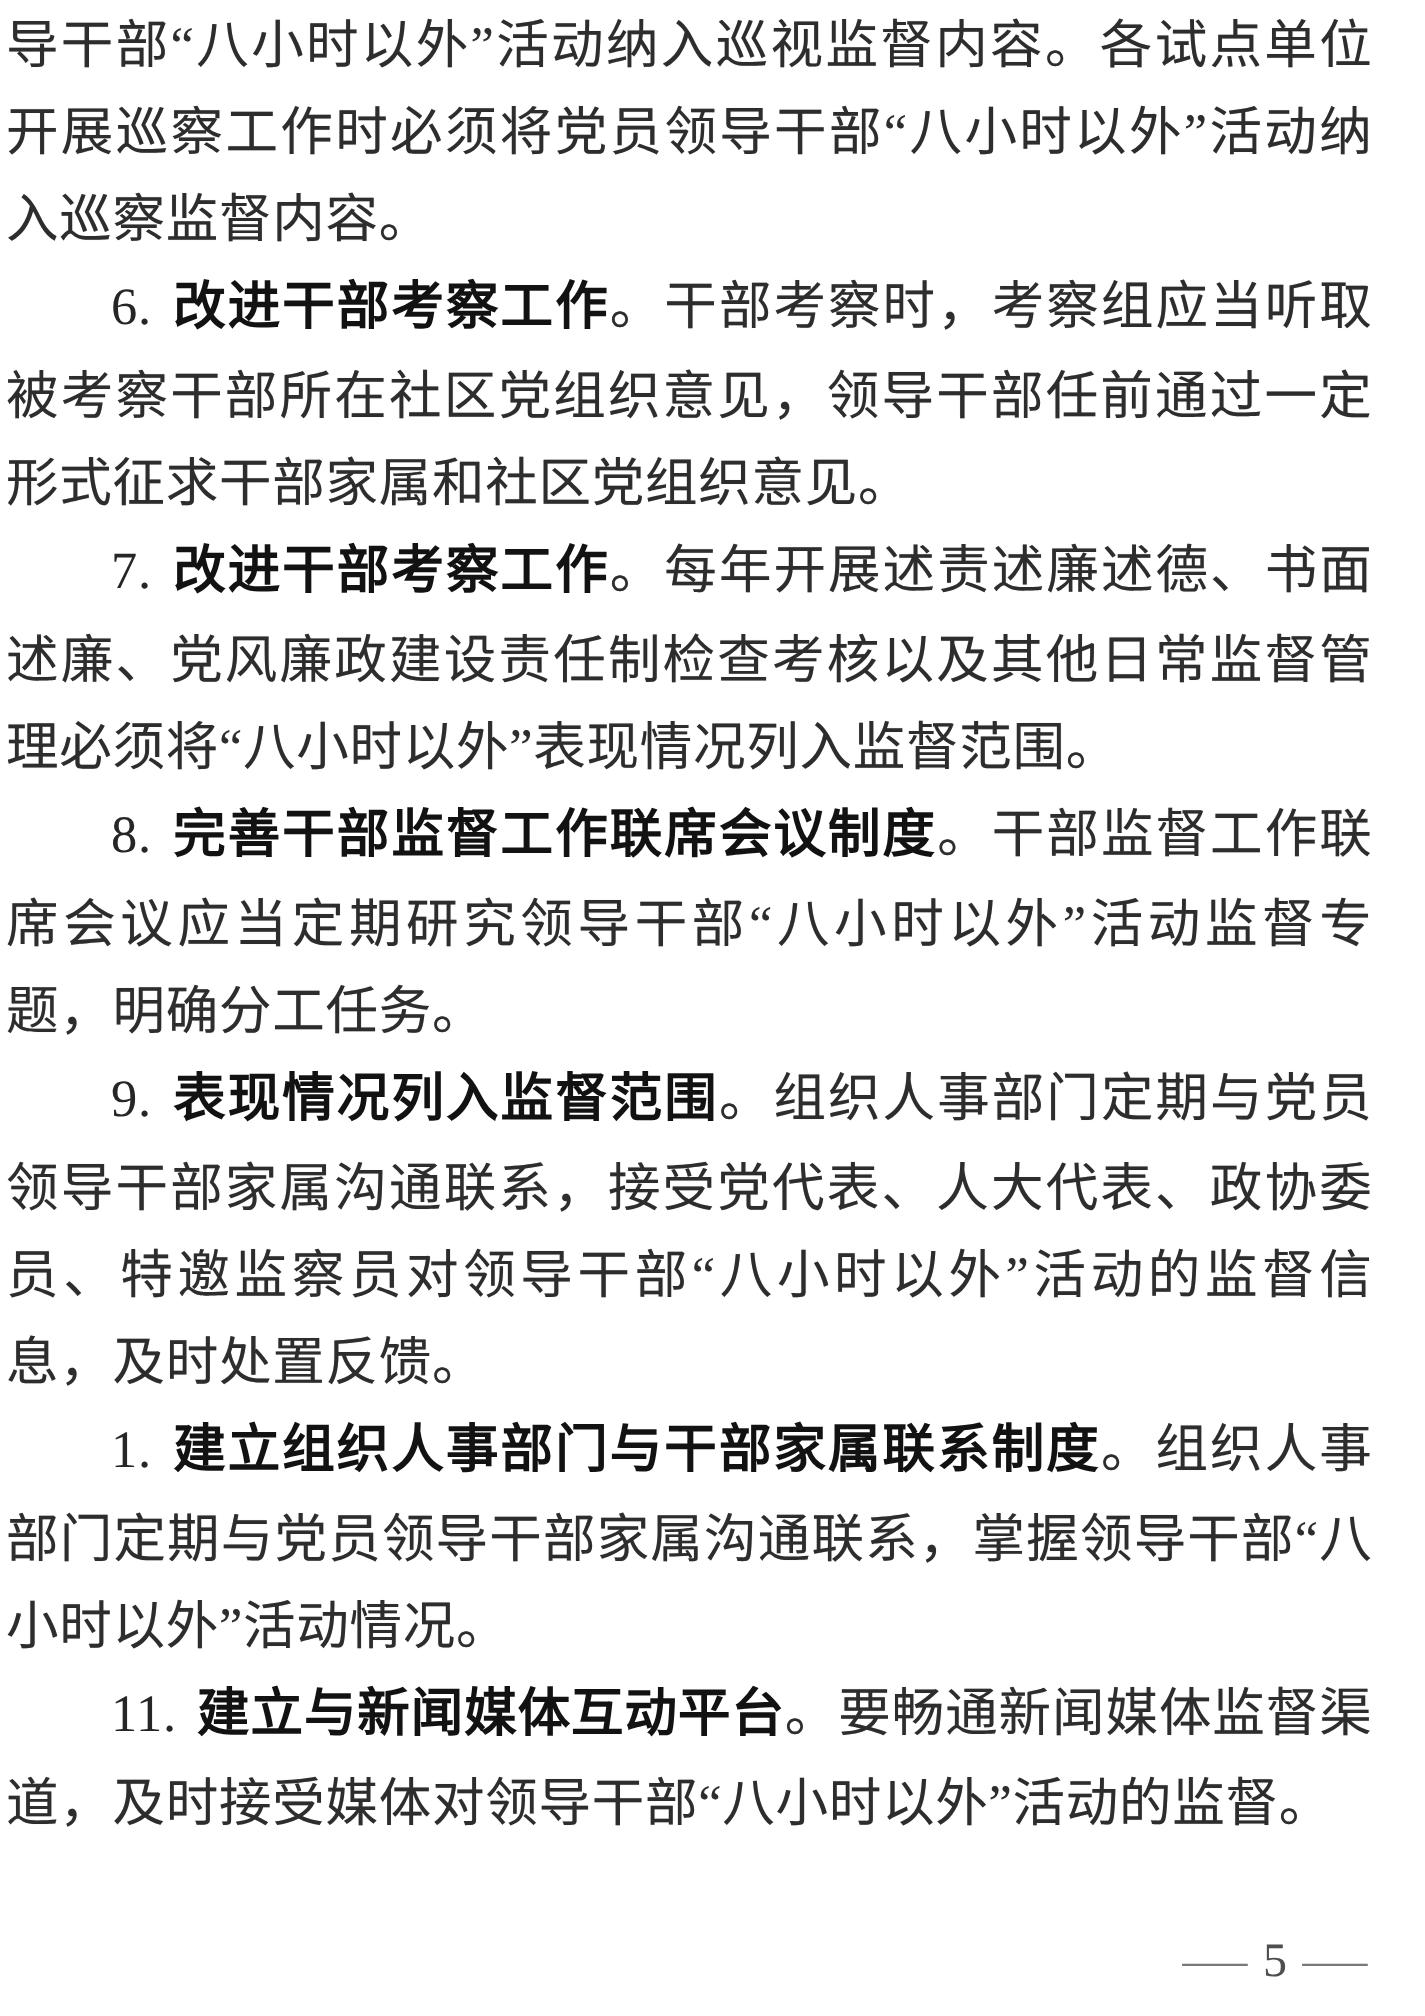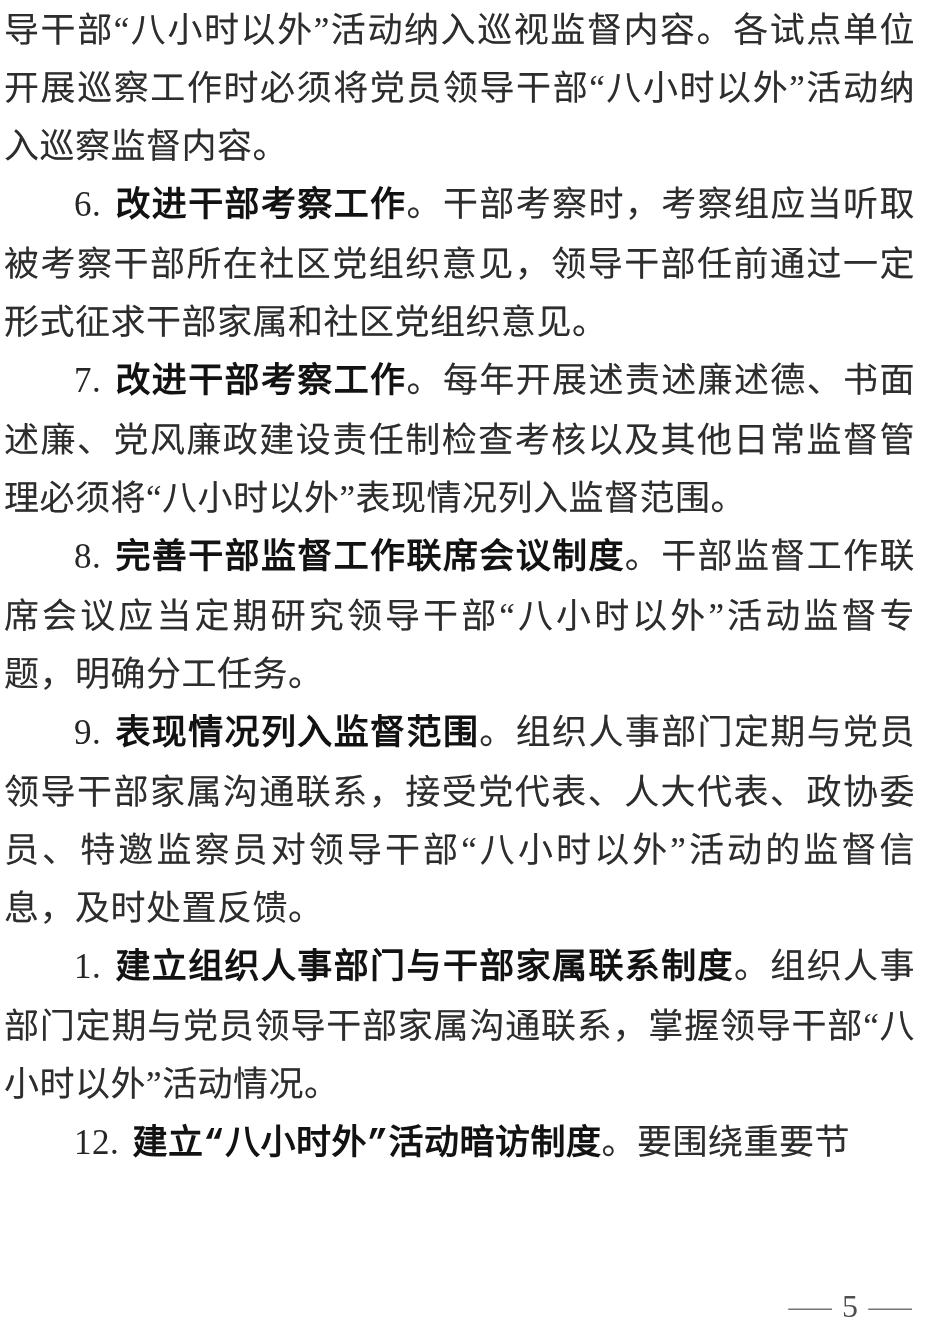--- a/index.html
+++ b/index.html
@@ -82,20 +82,20 @@
     <p class="para numbered"><span class="num">6.</span><span class="head">改进干部考察工作</span><span class="body-text">。干部考察时，考察组应当听取被考察干部所在社区党组织意见，领导干部任前通过一定形式征求干部家属和社区党组织意见。</span></p>
 
     <p class="para numbered"><span class="num">7.</span><span class="head">改进干部考察工作</span><span class="body-text">。每年开展述责述廉述德、书面述廉、党风廉政建设责任制检查考核以及其他日常监督管理必须将“八小时以外”表现情况列入监督范围。</span></p>
 
     <p class="para numbered"><span class="num">8.</span><span class="head">完善干部监督工作联席会议制度</span><span class="body-text">。干部监督工作联席会议应当定期研究领导干部“八小时以外”活动监督专题，明确分工任务。</span></p>
 
     <p class="para numbered"><span class="num">9.</span><span class="head">表现情况列入监督范围</span><span class="body-text">。组织人事部门定期与党员领导干部家属沟通联系，接受党代表、人大代表、政协委员、特邀监察员对领导干部“八小时以外”活动的监督信息，及时处置反馈。</span></p>
 
     <p class="para numbered"><span class="num">1.</span><span class="head">建立组织人事部门与干部家属联系制度</span><span class="body-text">。组织人事部门定期与党员领导干部家属沟通联系，掌握领导干部“八小时以外”活动情况。</span></p>
 
+    <p class="para numbered"><span class="num">11.</span><span class="head">建立与新闻媒体互动平台</span><span class="body-text">。要畅通新闻媒体监督渠道，及时接受媒体对领导干部“八小时以外”活动的监督。</span></p>
 
-    <p class="para numbered"><span class="num">12.</span><span class="head">建立“八小时外”活动暗访制度</span><span class="body-text">。要围绕重要节</span></p>
 
   </div>
 
   <div class="footer"><span class="dash">—</span><span class="pagenum">5</span><span class="dash">—</span></div>
 
 </div>
 
 </body></html>

